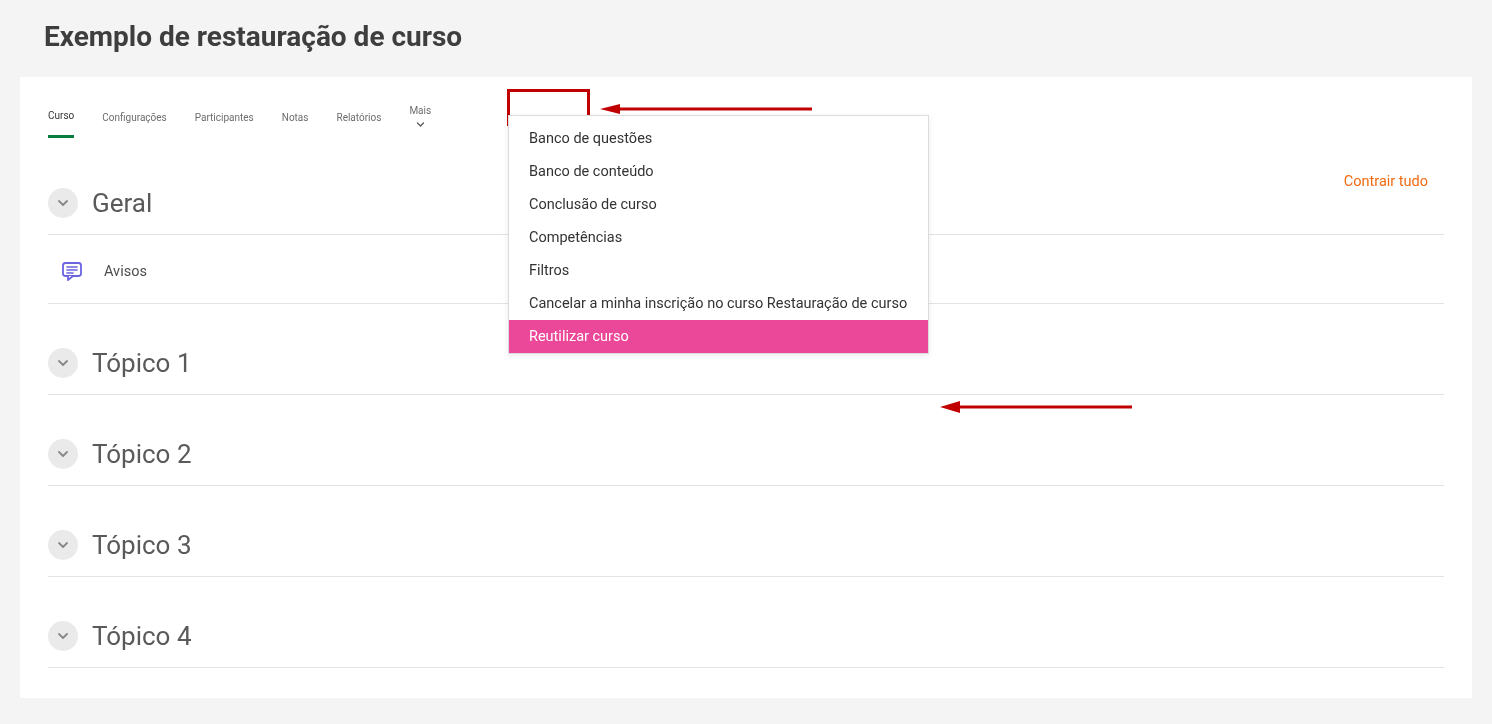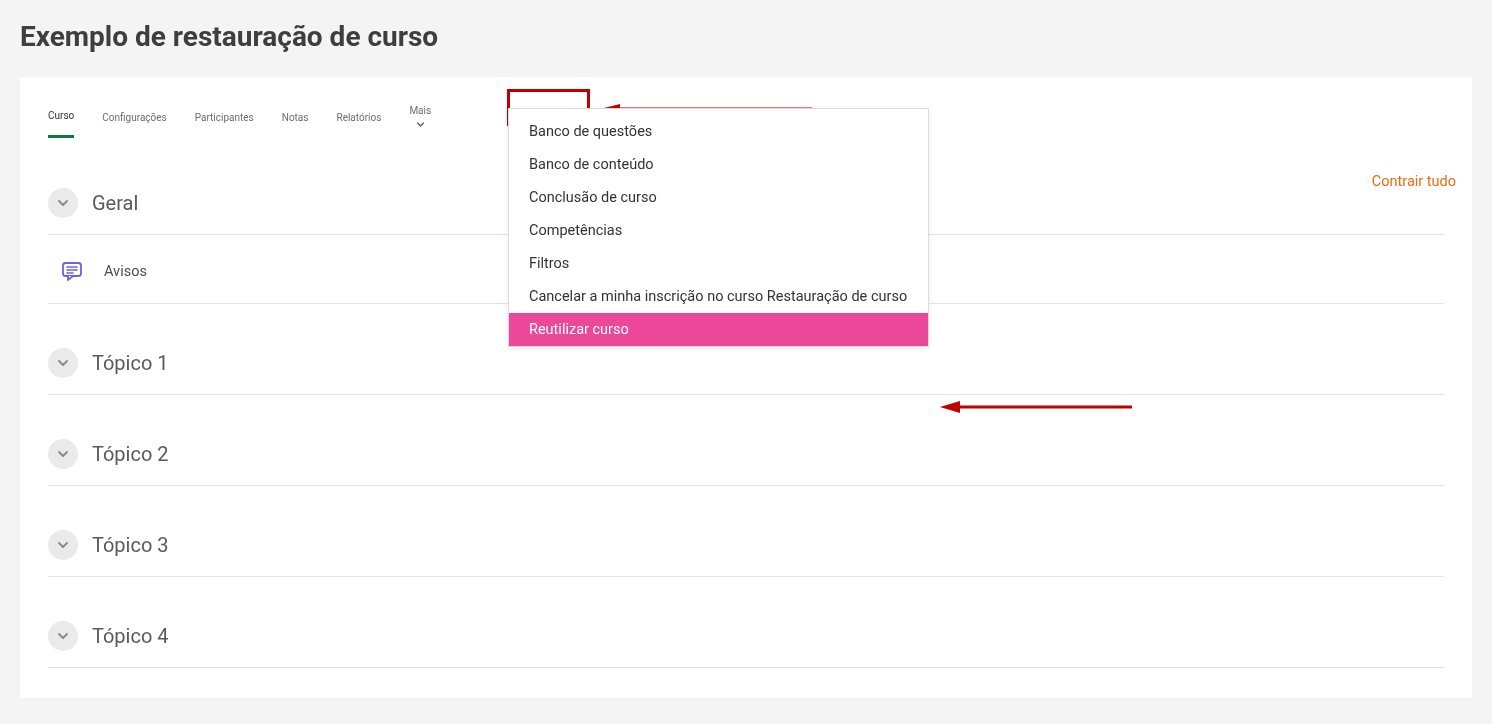--- a/index.html
+++ b/index.html
@@ -8,20 +8,21 @@
       background: #f4f4f4;
       width: 1492px;
       height: 724px;
       overflow: hidden;
     }
     .page-title {
       font-size: 28px;
       font-weight: 700;
       color: #3e3e3e;
       padding: 20px 4px 24px 20px;
+      margin-left: 24px;
     }
     .main-card {
       background: #fff;
       margin: 0 20px;
       padding: 0 28px 30px 28px;
       position: relative;
     }
     .tabs {
       display: flex;
       align-items: center;
@@ -69,59 +70,59 @@
       pointer-events: none;
     }
     .arrow2 {
       position: absolute;
       top: 321px;
       left: 888px;
       pointer-events: none;
     }
     .dropdown-menu {
       position: absolute;
-      top: 31px;
+      top: 38px;
       left: 460px;
       width: 421px;
       background: #fff;
       border: 1px solid #dcdcdc;
       box-shadow: 0 2px 6px rgba(0,0,0,0.08);
       z-index: 10;
     }
     .dropdown-item {
       padding: 8px 20px;
       font-size: 14.5px;
       color: #333;
       cursor: pointer;
     }
     .dropdown-item:first-child { padding-top: 14px; }
     .dropdown-item.highlighted {
       background: #ec4899;
       color: #fff;
     }
     .collapse-link {
       position: absolute;
-      right: 16px;
+      right: 44px;
       top: 96px;
       color: #f26a0f;
       font-size: 14.5px;
       cursor: pointer;
       text-align: right;
     }
     .section {
       border-bottom: 1px solid #e3e3e3;
       padding: 18px 0 16px 0;
     }
     .section-header {
       display: flex;
       align-items: center;
       gap: 14px;
     }
     .section-title {
-      font-size: 20px;
+      font-size: 26px;
       color: #5a5a5a;
       font-weight: 400;
     }
     .chevron-btn {
       width: 30px;
       height: 30px;
       border-radius: 50%;
       background: #eaeaea;
       display: flex;
       align-items: center;

